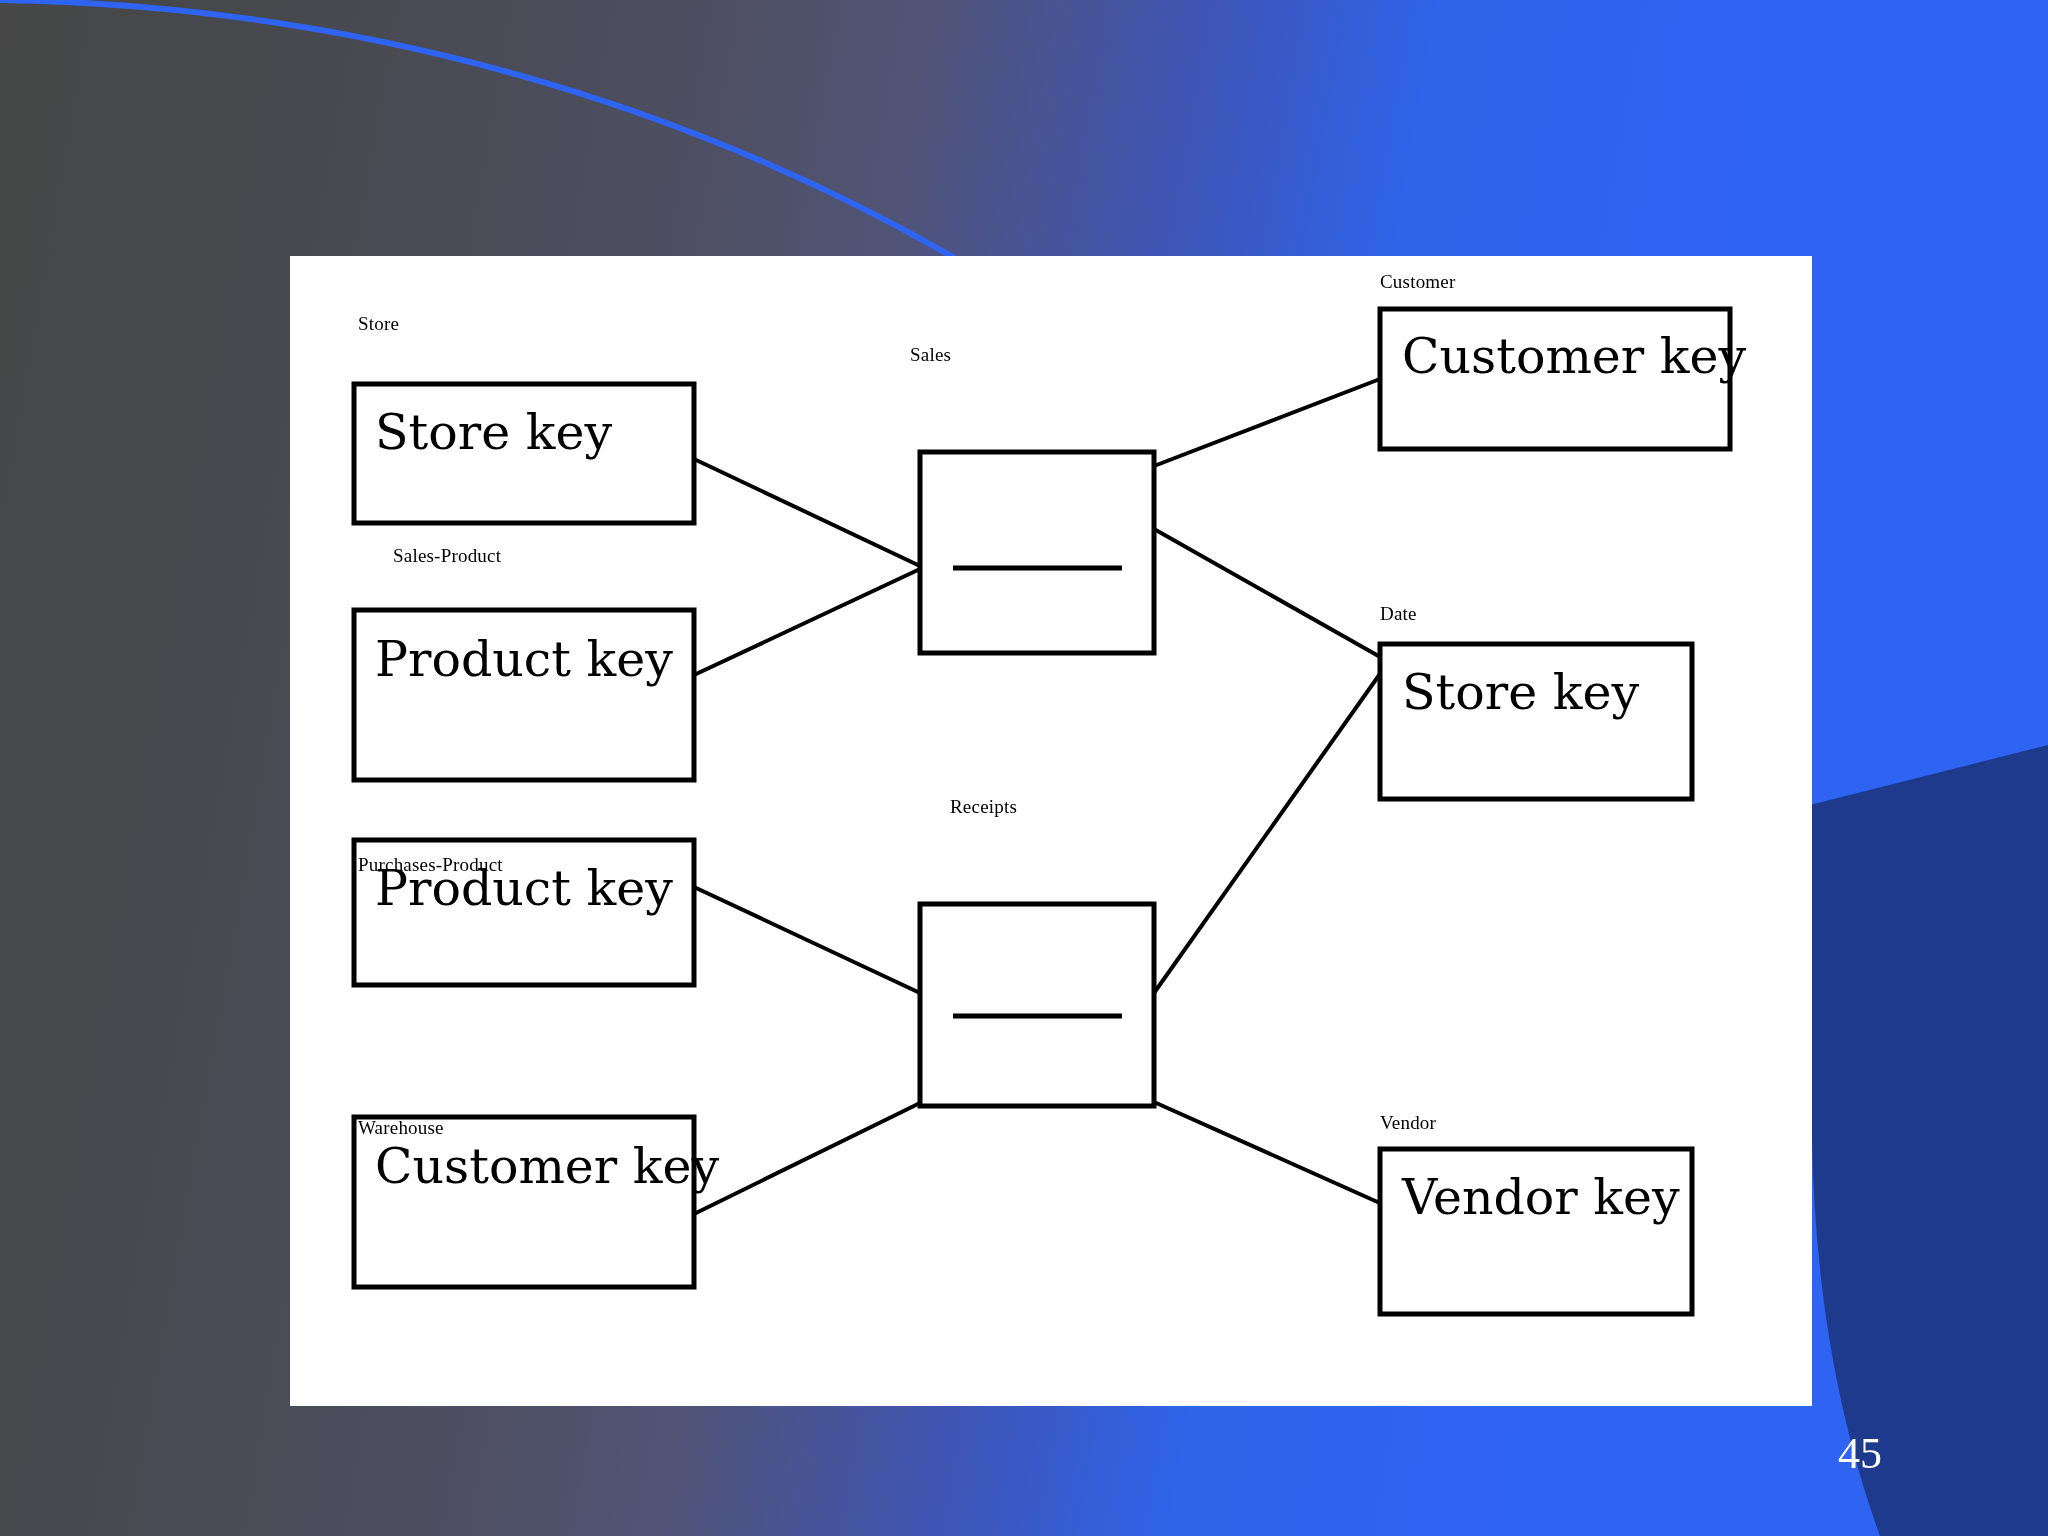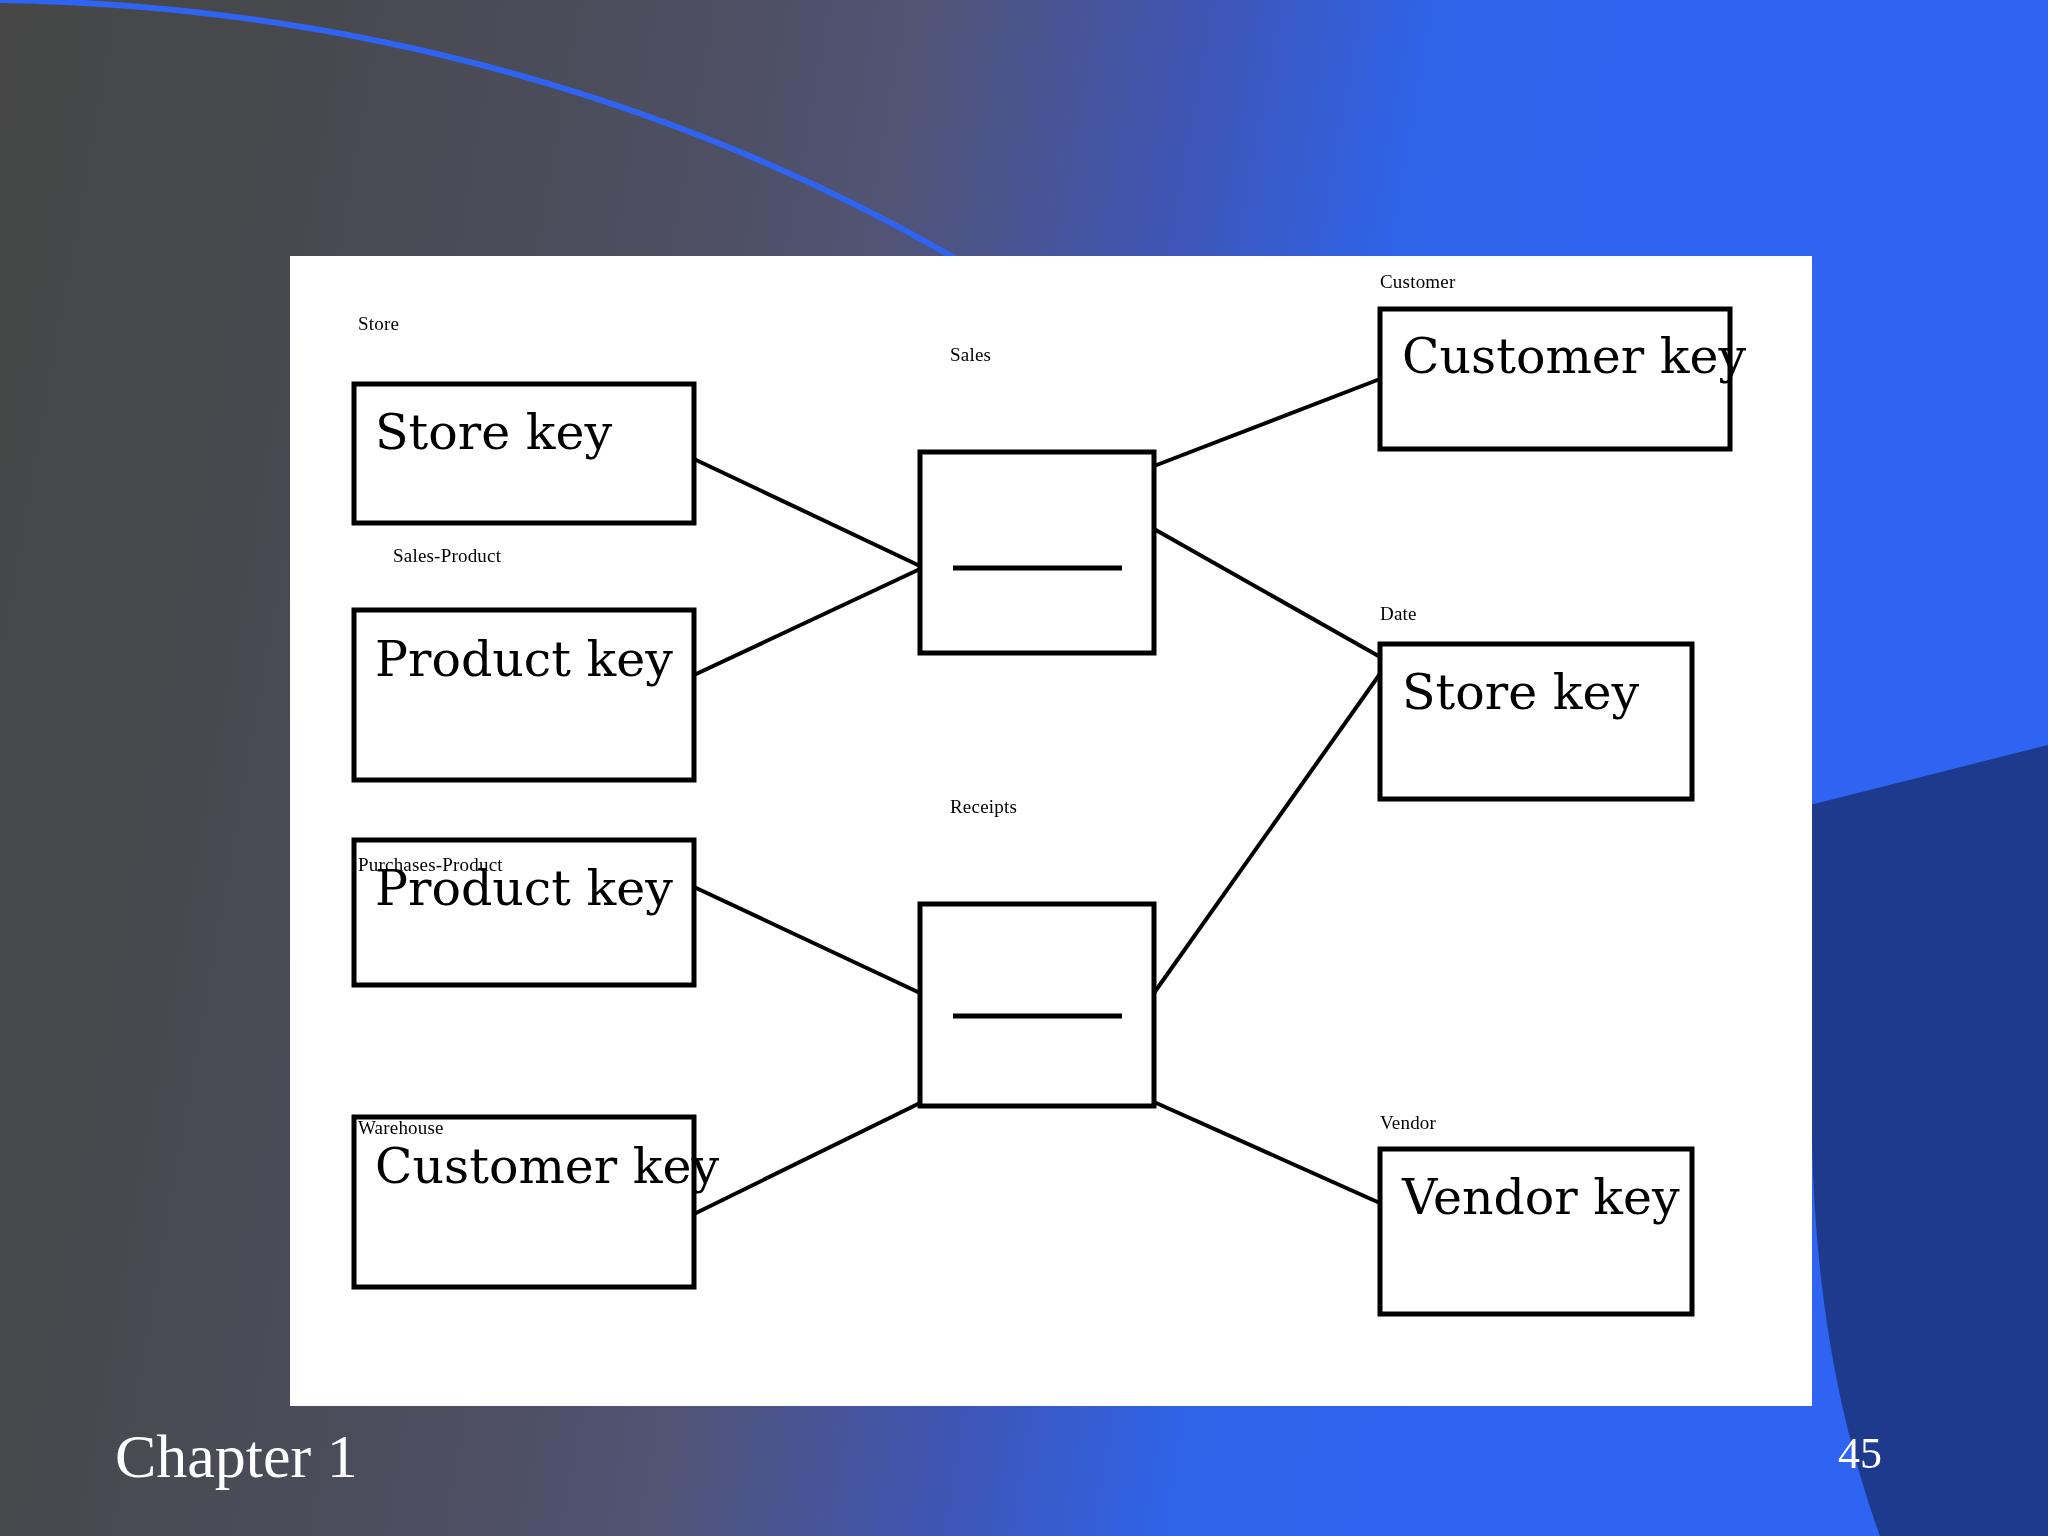--- a/index.html
+++ b/index.html
@@ -162,36 +162,35 @@
     <div class="dgm-label" style="left:68px;  top:598px;">Purchases-Product</div>
 
     <div class="dgm-label" style="left:68px;  top:861px;">Warehouse</div>
 
     <div class="dgm-label" style="left:1090px; top:15px;">Customer</div>
 
     <div class="dgm-label" style="left:1090px; top:347px;">Date</div>
 
     <div class="dgm-label" style="left:1090px; top:856px;">Vendor</div>
 
-    <div class="dgm-label" style="left:660px;  top:88px;">Sales</div>
+    <div class="dgm-label" style="left:620px;  top:88px;">Sales</div>
 
     <div class="dgm-label" style="left:660px;  top:540px;">Receipts</div>
 
     <div class="dgm-key" style="left:85px;   top:148px;">Store key</div>
 
     <div class="dgm-key" style="left:85px;   top:375px;">Product key</div>
 
     <div class="dgm-key" style="left:85px;   top:604px;">Product key</div>
 
     <div class="dgm-key" style="left:85px;   top:882px;">Customer key</div>
 
     <div class="dgm-key" style="left:1112px; top:72px;">Customer key</div>
 
     <div class="dgm-key" style="left:1112px; top:408px;">Store key</div>
 
     <div class="dgm-key" style="left:1112px; top:913px;">Vendor key</div>
   </div>
 
-  <div class="footer-title">Chapter 1</div>
 
   <div class="footer-page">45</div>
 
 </div>
 
 </body></html>

